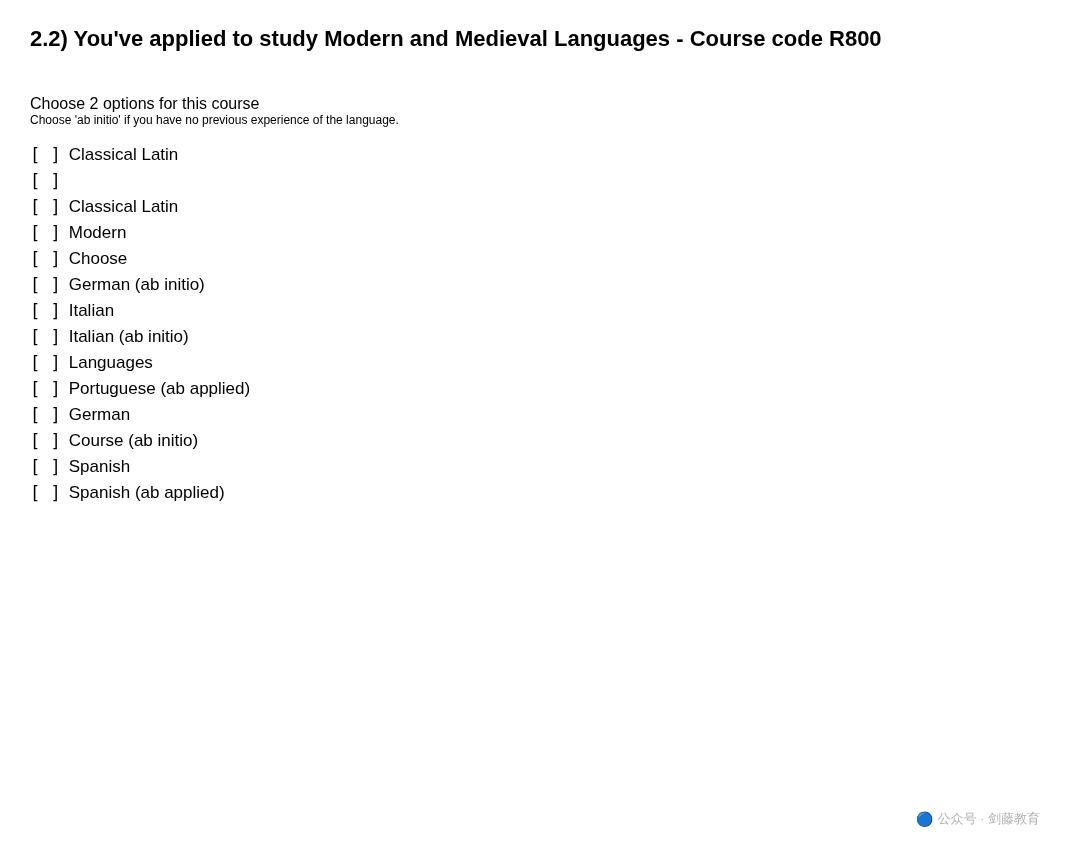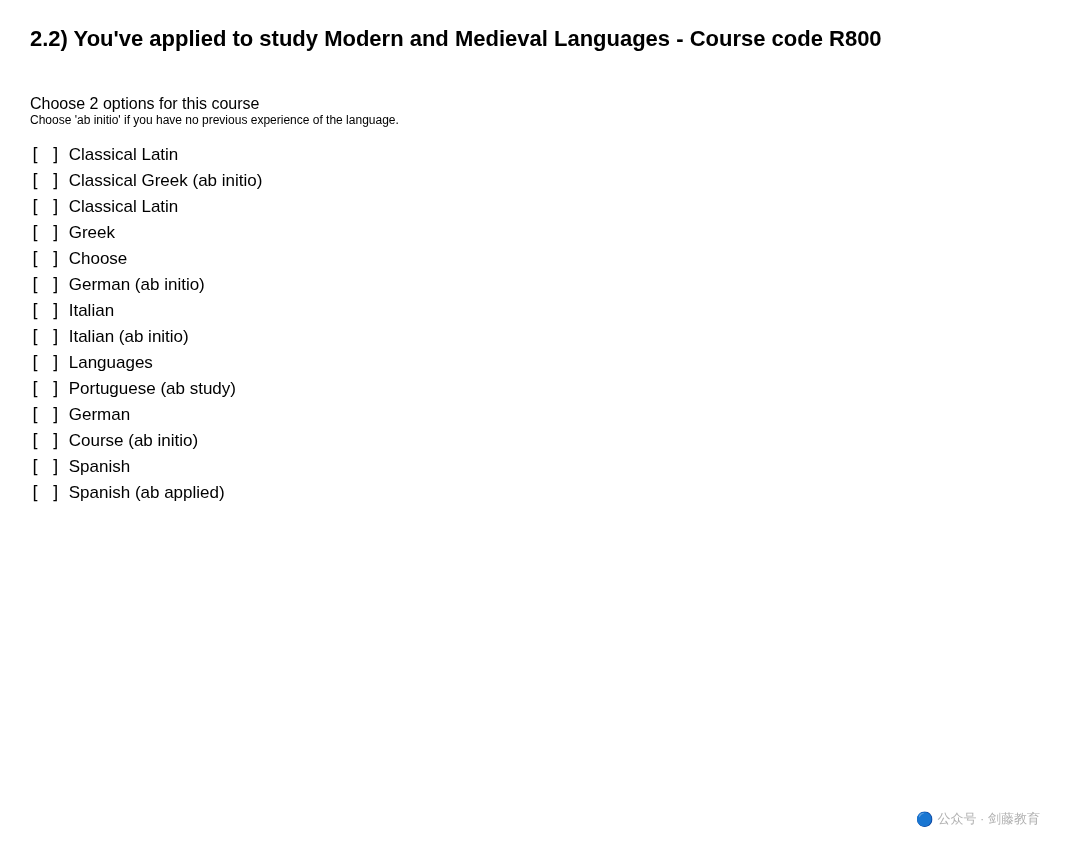--- a/index.html
+++ b/index.html
@@ -81,29 +81,28 @@
 
 <p class="instruction-secondary">Choose 'ab initio' if you have no previous experience of the language.</p>
 
 <ul class="options-list" id="options-container">
 <li>
       <span class="checkbox-bracket">[ ]</span>
       <span class="option-label">Classical Latin</span>
     </li>
     <li>
       <span class="checkbox-bracket">[ ]</span>
-      <span class="option-label">Classical Greek (ab initio)</span>
     </li>
     <li>
       <span class="checkbox-bracket">[ ]</span>
       <span class="option-label">Classical Latin</span>
     </li>
     <li>
       <span class="checkbox-bracket">[ ]</span>
-      <span class="option-label">Greek</span>
+      <span class="option-label">Modern</span>
     </li>
     <li>
       <span class="checkbox-bracket">[ ]</span>
       <span class="option-label">Choose</span>
     </li>
     <li>
       <span class="checkbox-bracket">[ ]</span>
       <span class="option-label">German (ab initio)</span>
     </li>
     <li>
@@ -113,21 +112,21 @@
     <li>
       <span class="checkbox-bracket">[ ]</span>
       <span class="option-label">Italian (ab initio)</span>
     </li>
     <li>
       <span class="checkbox-bracket">[ ]</span>
       <span class="option-label">Languages</span>
     </li>
     <li>
       <span class="checkbox-bracket">[ ]</span>
-      <span class="option-label">Portuguese (ab study)</span>
+      <span class="option-label">Portuguese (ab applied)</span>
     </li>
     <li>
       <span class="checkbox-bracket">[ ]</span>
       <span class="option-label">German</span>
     </li>
     <li>
       <span class="checkbox-bracket">[ ]</span>
       <span class="option-label">Course (ab initio)</span>
     </li>
     <li>

